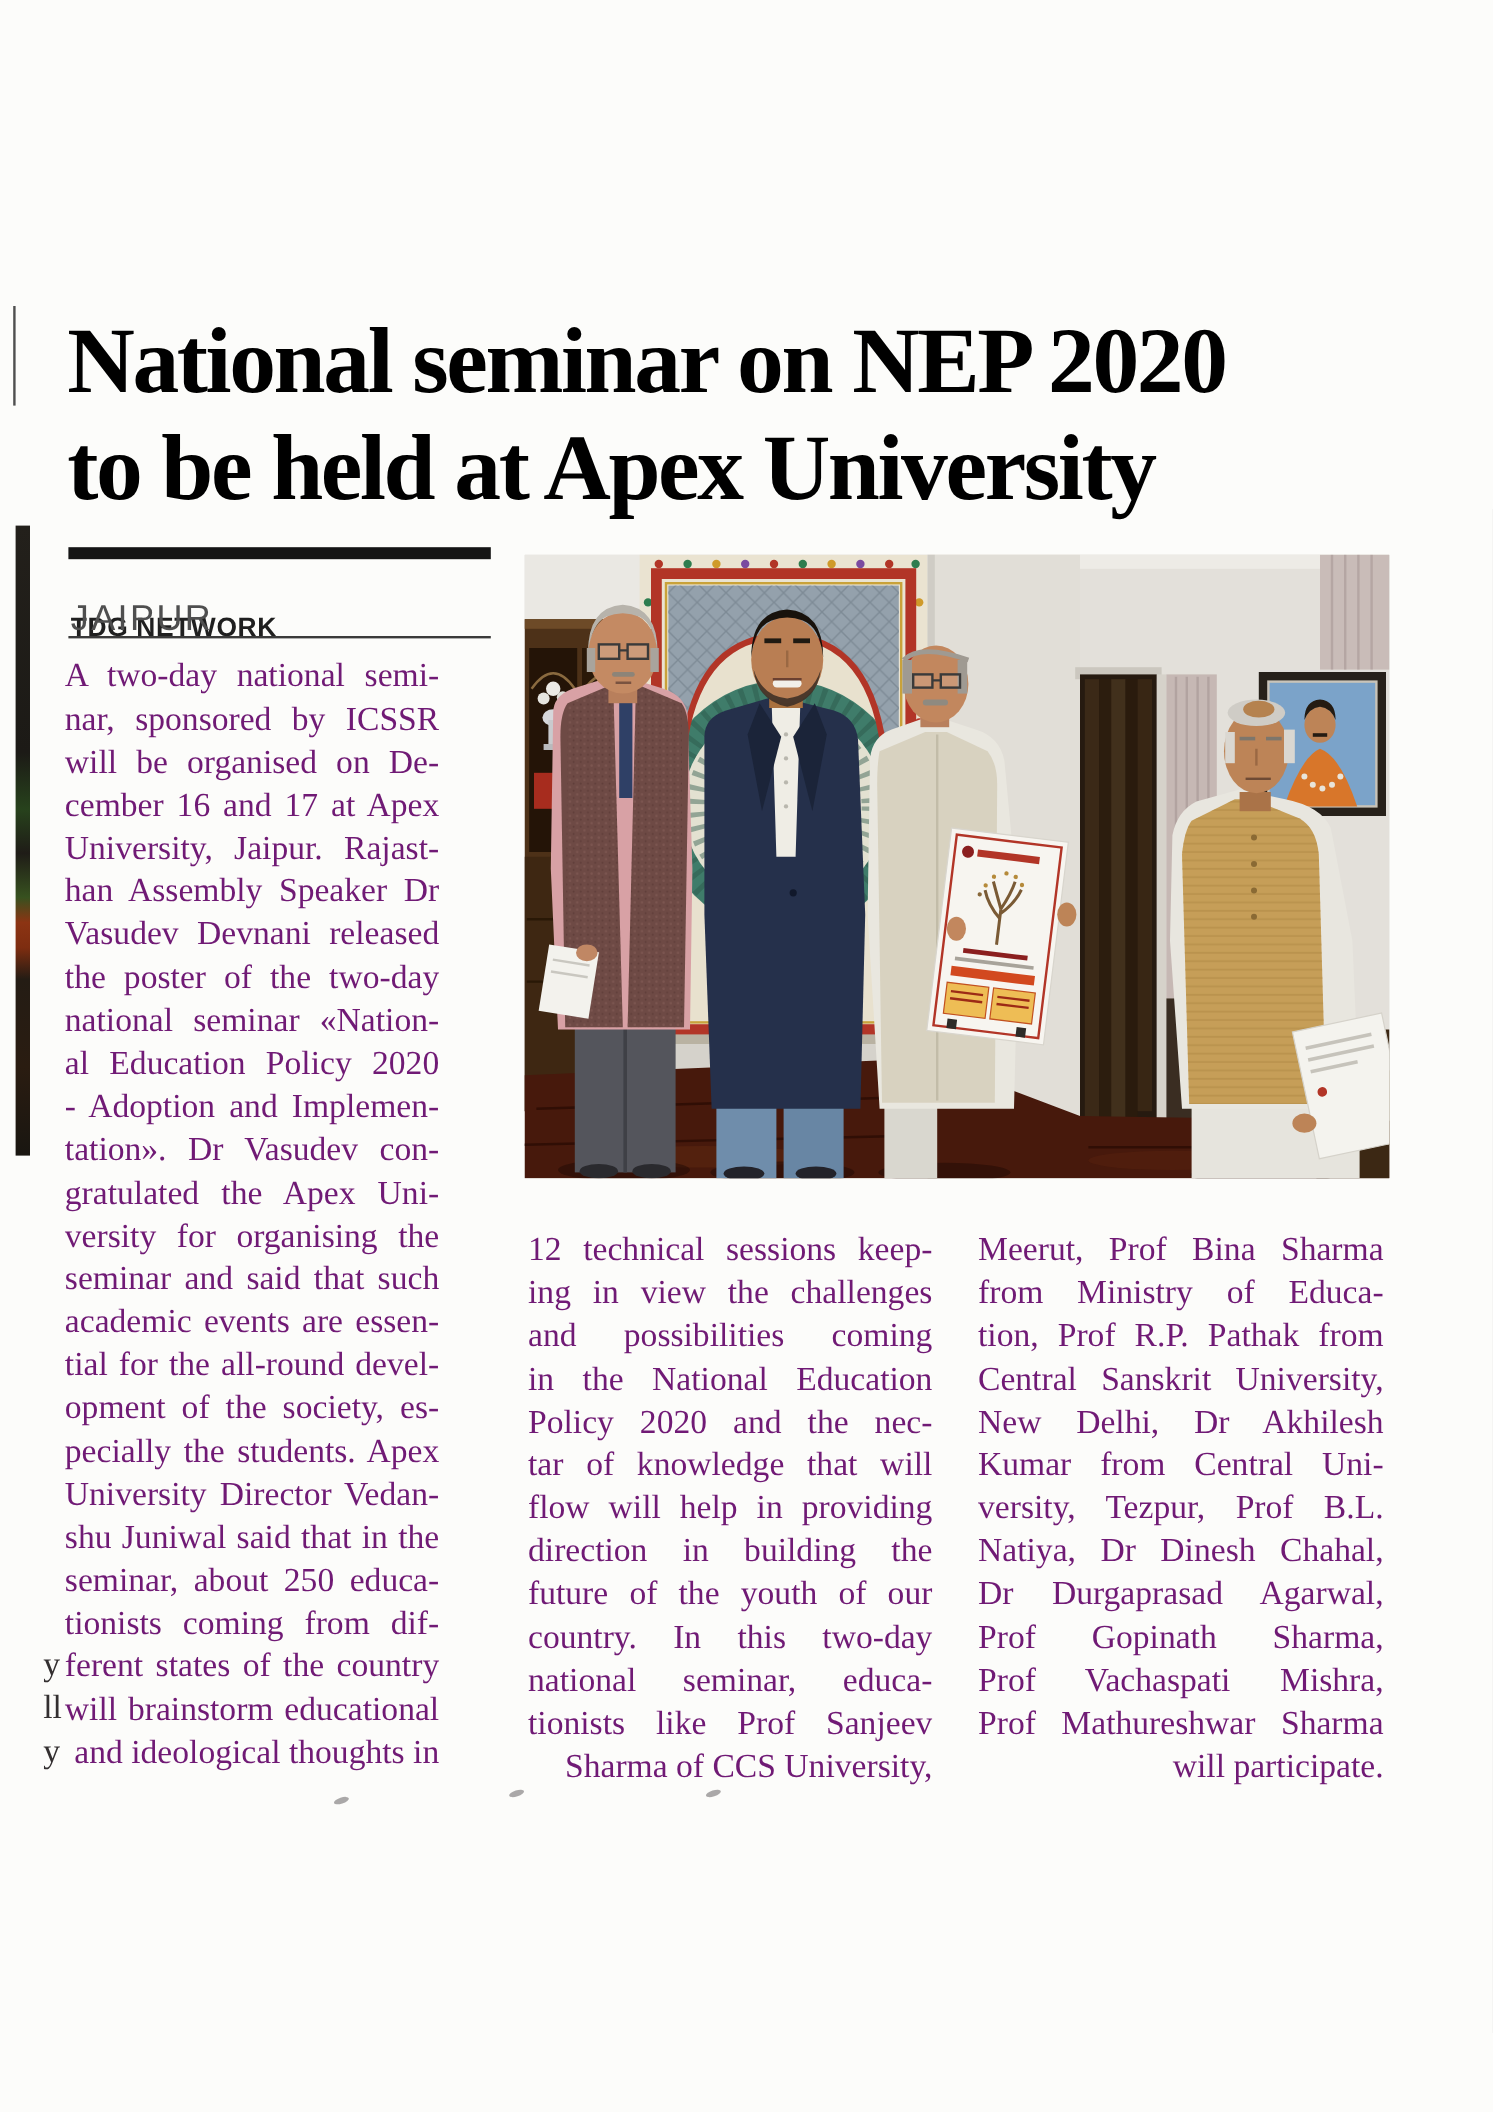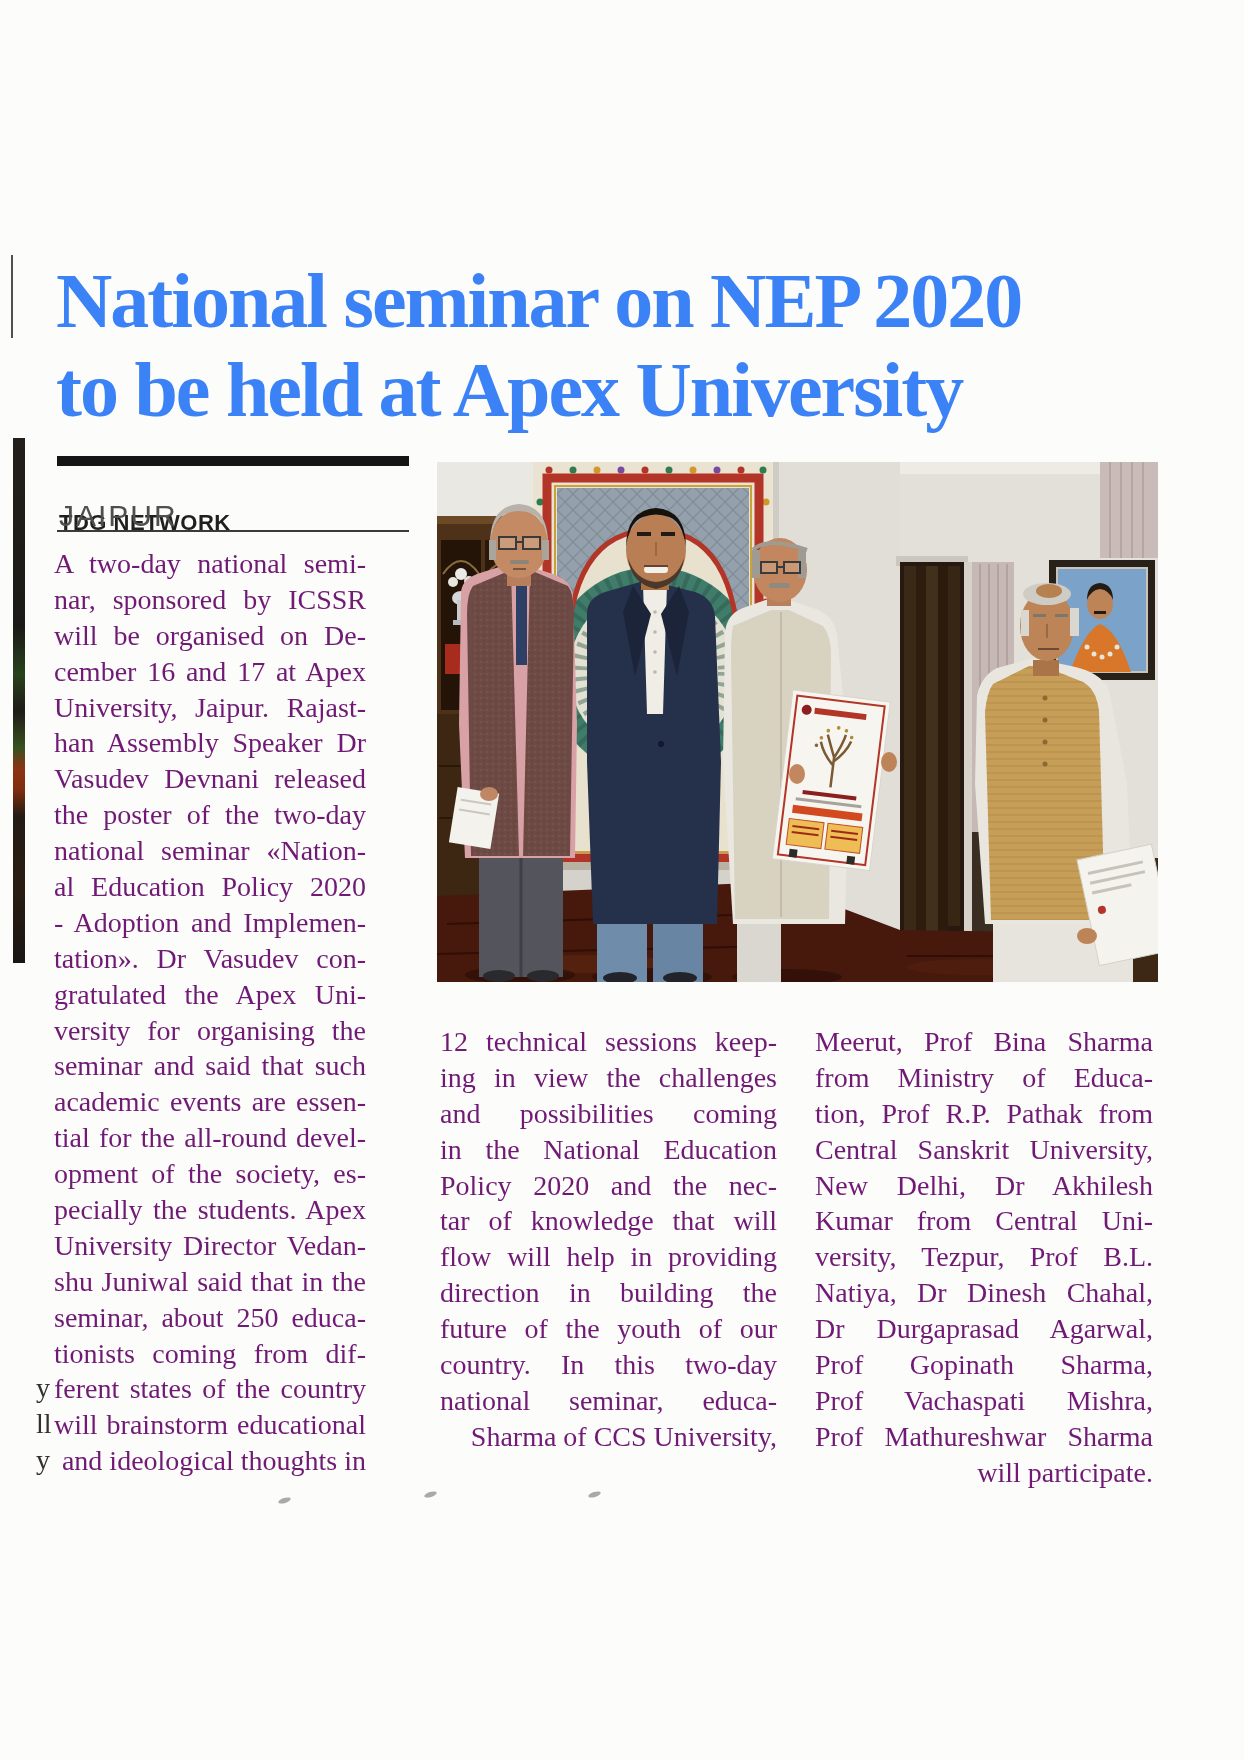--- a/index.html
+++ b/index.html
@@ -8,21 +8,21 @@
     background:#fcfcfa;overflow:hidden;
     font-family:"Liberation Serif","DejaVu Serif",serif;color:#272325;
   }
   
   .artifact-vline{position:absolute;left:11px;top:255px;width:2px;height:83px;background:#4f4f4f;}
   .artifact-strip{position:absolute;left:13px;top:438px;width:12px;height:525px;
     background:linear-gradient(180deg,#23201b 0%,#1c1a16 36%,#27421c 45%,#1f1c17 52%,
       #37511f 59%,#8c3413 63%,#7e2d10 67%,#241c14 72%,#2a1c11 86%,#191611 100%);}
   
   .headline{position:absolute;left:56px;top:256px;width:1150px;
-    font-weight:700;font-size:78px;line-height:89px;letter-spacing:-2px;color:#3b82f6;}
+    font-weight:700;font-size:78px;line-height:89px;letter-spacing:-2px;color:#000000;}
   
   .rule-thick{position:absolute;left:57px;top:456px;width:352px;height:10px;background:#151515;}
   .byline-network{position:absolute;left:59px;top:469px;
     font-family:Liberation Sans, sans-serif;font-weight:700;
     font-size:22px;letter-spacing:.5px;color:#1f1f1f;margin-top:41px;}
   .byline-location{position:absolute;left:59px;top:499px;
     font-family:Liberation Sans, sans-serif;
     font-size:30px;letter-spacing:2px;color:#4f4f4f;}
   .rule-thin{position:absolute;left:57px;top:530px;width:352px;height:2px;background:#3a3a3a;}
   
@@ -384,20 +384,21 @@
       <div class="bodyline">ing in view the challenges</div>
       <div class="bodyline">and possibilities coming</div>
       <div class="bodyline">in the National Education</div>
       <div class="bodyline">Policy 2020 and the nec-</div>
       <div class="bodyline">tar of knowledge that will</div>
       <div class="bodyline">flow will help in providing</div>
       <div class="bodyline">direction in building the</div>
       <div class="bodyline">future of the youth of our</div>
       <div class="bodyline">country. In this two-day</div>
       <div class="bodyline">national seminar, educa-</div>
+      <div class="bodyline">tionists like Prof Sanjeev</div>
       <div class="bodyline lastline">Sharma of CCS University,</div>
     </div>
   <div class="col" id="col-2">
       <div class="bodyline">Meerut, Prof Bina Sharma</div>
       <div class="bodyline">from Ministry of Educa-</div>
       <div class="bodyline">tion, Prof R.P. Pathak from</div>
       <div class="bodyline">Central Sanskrit University,</div>
       <div class="bodyline">New Delhi, Dr Akhilesh</div>
       <div class="bodyline">Kumar from Central Uni-</div>
       <div class="bodyline">versity, Tezpur, Prof B.L.</div>

